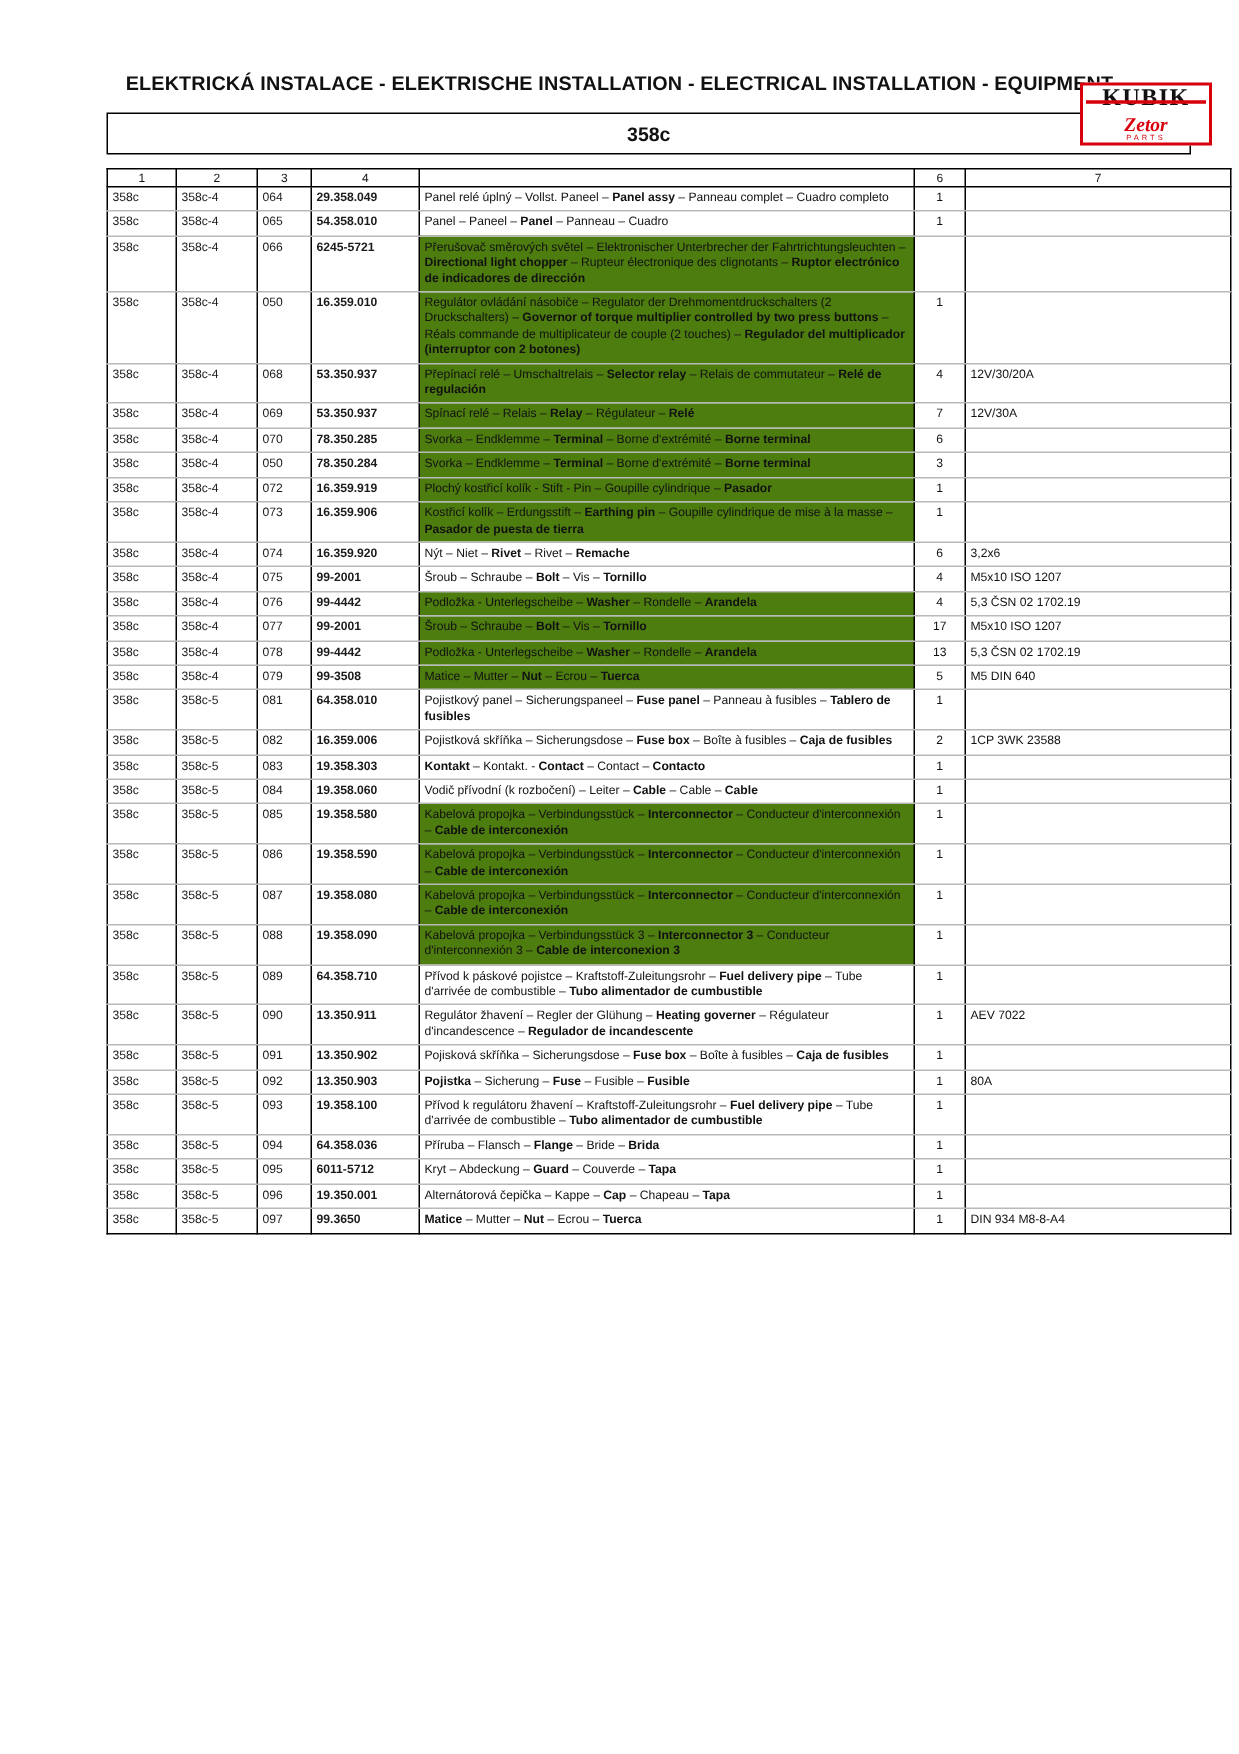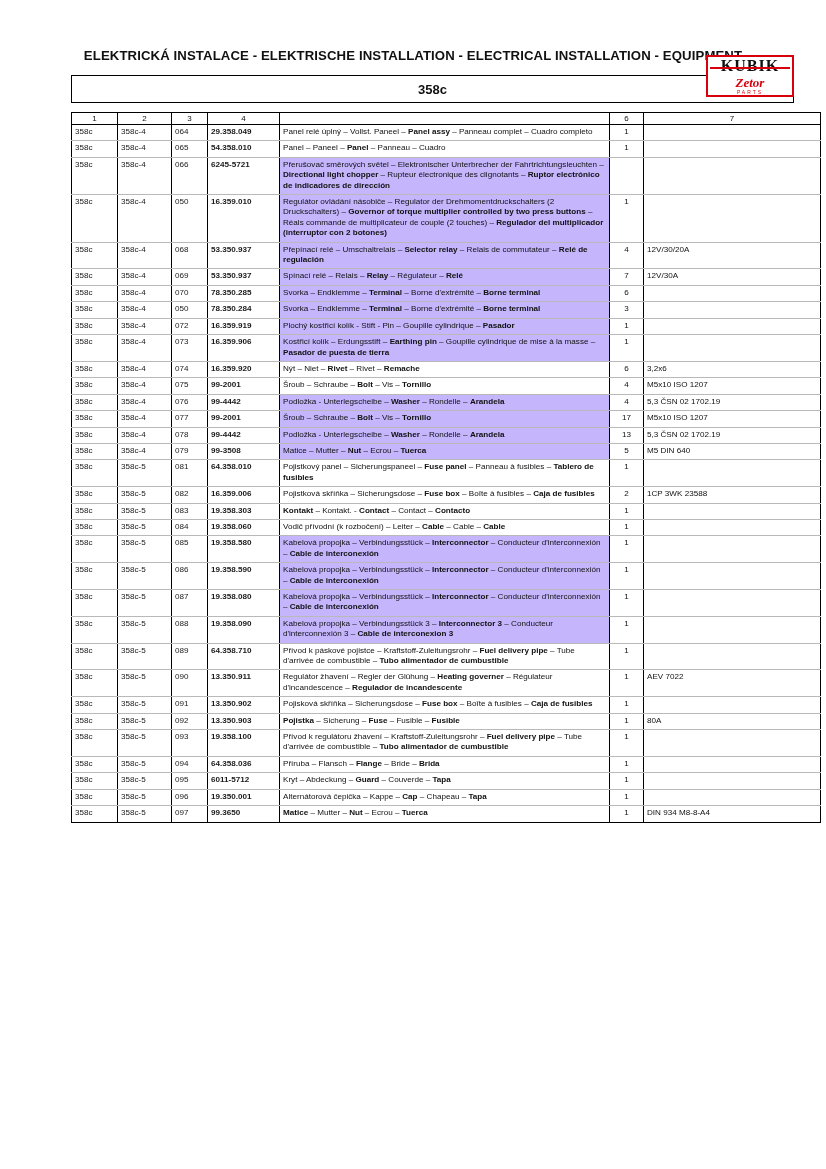--- a/index.html
+++ b/index.html
@@ -20,21 +20,21 @@
     width: 826px;
     height: 1169px;
     box-sizing: border-box;
     padding: 0 26px;
   }
 
   
   .logo-box {
     position: absolute;
     top: 8px;
-    right: 32px;
+    right: 18px;
     width: 84px;
     height: 38px;
     border: 2px solid #d9000d;
     background: #ffffff;
     overflow: hidden;
   }
   .logo-kubik {
     font-family: "Liberation Serif", serif;
     font-weight: bold;
     font-size: 16px;
@@ -157,21 +157,21 @@
   td.c-code { padding-left: 6px; font-weight: bold; }
   td.c-qty {
     text-align: center;
   }
   td.c-note {
     padding-left: 6px;
   }
   .desc b { font-weight: bold; }
 
   
-  td.tint { background: #c4b5fd; }
+  td.tint { background: #4d7c0f; }
 </style>
 </head>
 <body>
 
 <div class="page">
 
   <div class="logo-box">
     <div class="logo-kubik">KUBIK</div>
     <div class="logo-strike"></div>
     <div class="logo-zetor">Zetor</div>

